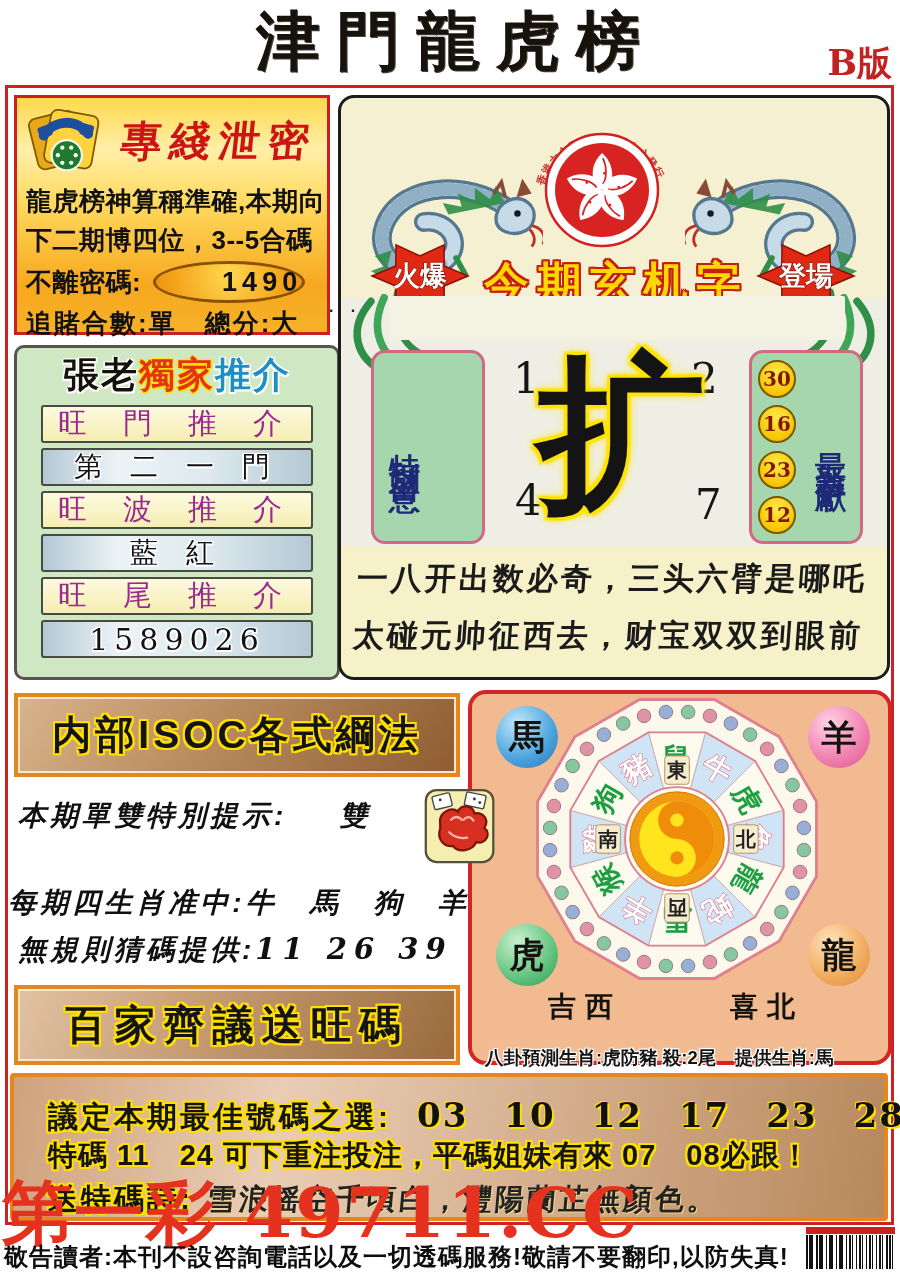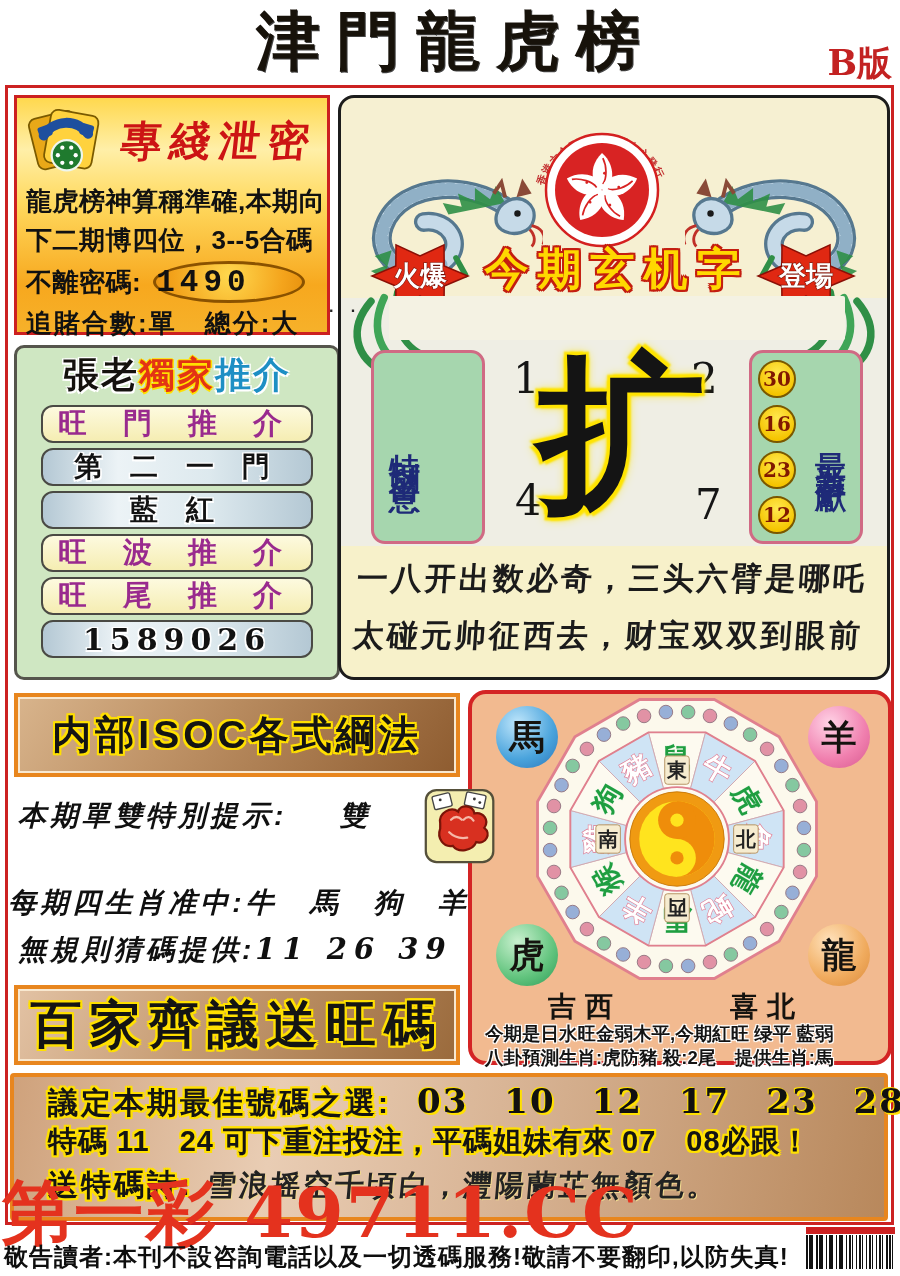--- a/index.html
+++ b/index.html
@@ -24,48 +24,48 @@
   .hotline{left:14px;top:95px;width:316px;height:240px;border:3px solid #cc2020;
     background:linear-gradient(180deg,#ffd84e 0%,#ffefa8 22%,#ffd95e 45%,#f7a81e 80%,#f6b12a 100%);}
   .hot-head{display:flex;align-items:flex-start;height:84px;}
   .hot-head svg{width:92px;height:82px;flex:0 0 auto;margin:2px 0 0 2px;}
   .hot-title{font-family:"DejaVu Serif",serif;font-size:41px;font-weight:900;color:#cc1414;
     letter-spacing:8px;margin:16px 0 0 10px;transform:skewX(-6deg);}
   .hot-line{padding:0 9px;font-size:26px;font-weight:900;line-height:39px;letter-spacing:.5px;white-space:nowrap;}
   .hot-code-row{display:flex;align-items:center;gap:12px;padding:0 9px;height:44px;}
   .code-oval{display:inline-block;width:152px;height:42px;border:3px solid #8a5200;border-radius:50%;
     background:radial-gradient(circle at 50% 32%,#ffd84e,#f4a41c 70%,#e8920e);
-    font-family:Liberation Mono, monospace;font-size:31px;font-weight:900;text-align:left;line-height:37px;letter-spacing:5px;}
+    font-family:Liberation Sans, sans-serif;font-size:27px;font-weight:900;text-align:right;line-height:37px;letter-spacing:5px;}
 
   
   .zhang{left:14px;top:345px;width:326px;height:335px;background:#cfe7c2;
     border:3px solid #55554c;border-radius:10px;padding:2px 8px;}
   .zhang-head{text-align:center;font-size:36px;font-weight:900;letter-spacing:2px;line-height:50px;white-space:nowrap;}
   .zh-black{color:#15120e;text-shadow:1.5px 1.5px 0 #fff,-1.5px -1.5px 0 #fff,1.5px -1.5px 0 #fff,-1.5px 1.5px 0 #fff;}
   .zh-red{color:#e33414;text-shadow:1.5px 0 #ffe000,-1.5px 0 #ffe000,0 1.5px #ffe000,0 -1.5px #ffe000;}
   .zh-blue{color:#1e8fc4;text-shadow:1.5px 1.5px 0 #fff,-1.5px -1.5px 0 #fff,1.5px -1.5px 0 #fff,-1.5px 1.5px 0 #fff;}
-  .zrow{height:38px;margin:5px 16px;border:2px solid #4a4a44;border-radius:12px;
-    display:flex;align-items:center;justify-content:center;font-weight:700;white-space:nowrap;}
+  .zrow{height:38px;margin:5px 16px;border:2px solid #4a4a44;border-radius:3px;
+    display:flex;align-items:center;justify-content:center;font-weight:400;white-space:nowrap;}
   .row-cream{background:linear-gradient(180deg,#fdfadf,#f5edb2);color:#992a8e;font-size:29px;letter-spacing:14px;}
   .row-steel{background:linear-gradient(90deg,#b4c8d4,#ecf3f6 28%,#dde9ee 62%,#b4c8d4);color:#121212;
     font-size:28px;letter-spacing:10px;
     text-shadow:1.5px 1.5px 0 #fff,-1.5px -1.5px 0 #fff,1.5px -1.5px 0 #fff,-1.5px 1.5px 0 #fff;}
   .row-num{font-family:"DejaVu Serif",serif;letter-spacing:6px;font-size:30px;}
 
   
   .mystery{left:338px;top:95px;width:552px;height:585px;border:3.5px solid #1c1c1c;border-radius:16px;
     background:linear-gradient(180deg,#f6f0d2 0 200px,#efeee4 200px 448px,#f7f1ca 448px 100%);overflow:hidden;}
   .dragon{width:208px;height:238px;top:56px;}
   .dragon-left{left:-6px;}
   .dragon-right{right:-6px;transform:scaleX(-1);}
   .emblem{left:186px;top:2px;width:150px;height:160px;}
   .burst{width:102px;height:80px;top:138px;}
   .burst-left{left:28px;}
   .burst-right{left:414px;}
-  .mystery-banner{left:124px;top:142px;width:304px;text-align:center;font-size:44px;font-weight:900;
+  .mystery-banner{left:124px;top:156px;width:304px;text-align:center;font-size:44px;font-weight:900;
     color:#ffd800;letter-spacing:9px;white-space:nowrap;
     text-shadow:2px 0 #c41e10,-2px 0 #c41e10,0 2px #c41e10,0 -2px #c41e10,2px 2px #c41e10,-2px -2px #c41e10,2px -2px #c41e10,-2px 2px #c41e10;}
   .white-strip{left:48px;top:198px;width:456px;height:44px;background:#f4f2e3;border-radius:2px;}
   .panels-row{left:0;top:250px;width:552px;height:200px;}
   .gpanel{top:2px;width:114px;height:194px;background:var(--panel-green);border:3px solid #d06a84;border-radius:14px;
     display:flex;justify-content:space-between;padding:7px 6px;}
   .panel-special{left:30px;}
   .panel-offer{left:408px;}
   .vlabel{writing-mode:vertical-rl;font-size:31px;font-weight:900;color:#1e2a78;letter-spacing:9px;line-height:48px;text-align:center;}
   .circ-col{display:flex;flex-direction:column;justify-content:space-between;}
@@ -81,21 +81,21 @@
     color:#1b1b1b;line-height:57px;letter-spacing:3px;white-space:nowrap;transform:skewX(-4deg);}
   .dots{left:329px;top:302px;font-size:16px;font-weight:900;color:#222;letter-spacing:6px;}
 
   
   .copper-banner{left:14px;width:446px;border:4px solid #e8861e;box-shadow:inset 0 0 0 2px #f8e8d0;
     display:flex;align-items:center;justify-content:center;font-weight:900;color:#141414;white-space:nowrap;
     text-shadow:2px 0 var(--hl-yellow),-2px 0 var(--hl-yellow),0 2px var(--hl-yellow),0 -2px var(--hl-yellow),
       2px 2px var(--hl-yellow),-2px -2px var(--hl-yellow),2px -2px var(--hl-yellow),-2px 2px var(--hl-yellow);}
   .isoc-banner{top:693px;height:84px;font-size:39px;letter-spacing:4px;
     background:linear-gradient(125deg,#d8b48c 0%,#c09468 35%,#8e5c30 100%);}
-  .baijia-banner{top:985px;height:80px;font-size:51px;letter-spacing:8px;
+  .baijia-banner{top:985px;height:80px;font-size:41px;letter-spacing:8px;
     background:linear-gradient(115deg,#e2c2a4,#c79d74 40%,#9a6a3c);}
 
   .isoc-line{left:18px;width:442px;display:flex;align-items:baseline;font-size:28px;font-weight:900;
     letter-spacing:4px;white-space:nowrap;color:#101010;font-style:italic;}
   .il-1{top:797px;} .il-2{top:884px;justify-content:center;} .il-3{top:931px;}
   .isoc-gap1{width:52px;} .isoc-gap2{width:14px;}
   .num-serif{font-family:"DejaVu Serif",serif;letter-spacing:7px;font-size:29px;}
 
   .fist{left:424px;top:784px;width:72px;height:84px;z-index:5;}
 
@@ -111,21 +111,21 @@
   .wheel-wrap{left:54px;top:-6px;width:302px;height:302px;}
   .z-caption{top:294px;font-size:28px;font-weight:900;letter-spacing:9px;color:#15130f;}
   .zc-left{left:76px;} .zc-right{left:258px;}
   .z-line{left:13px;width:400px;font-size:18.5px;font-weight:900;color:#141414;white-space:nowrap;
     text-shadow:1px 1px 0 #fff,-1px -1px 0 #fff,1px -1px 0 #fff,-1px 1px 0 #fff,0 0 3px #fff;}
   .zl-1{top:327px;} .zl-2{top:351px;}
 
   
   .bottom-box{left:10px;top:1073px;width:878px;height:148px;border:4px solid #e8861e;border-radius:4px;
     background:linear-gradient(100deg,#cfa27c 0%,#e9cdb4 30%,#d9b596 55%,#b8885c 100%);
-    padding:2px 16px 0 34px;z-index:10;}
+    padding:16px 16px 0 34px;z-index:10;}
   .bb-line{display:flex;align-items:baseline;height:43px;white-space:nowrap;}
   .bb-label{font-size:30px;font-weight:900;color:#141414;letter-spacing:3px;
     text-shadow:2px 0 var(--hl-yellow),-2px 0 var(--hl-yellow),0 2px var(--hl-yellow),0 -2px var(--hl-yellow),
       2px 2px var(--hl-yellow),-2px -2px var(--hl-yellow),2px -2px var(--hl-yellow),-2px 2px var(--hl-yellow);}
   .bb-nums{font-family:"DejaVu Serif",serif;font-size:34px;font-weight:700;letter-spacing:2px;margin-left:26px;
     text-shadow:2px 2px 0 var(--hl-yellow),-1px -1px 0 var(--hl-yellow);}
   .bb-wide{font-size:29px;letter-spacing:1px;}
   .bb-poem{font-family:"DejaVu Serif",serif;font-size:29px;font-weight:600;color:#222;letter-spacing:3px;
     margin-left:14px;transform:skewX(-5deg);text-shadow:1px 1px 0 #f0d890;}
 
@@ -171,22 +171,22 @@
     <span class="hot-line" style="padding:0;">不離密碼:</span>
     <span class="code-oval">1490</span>
   </div>
   <div class="hot-line" style="letter-spacing:2px;">追賭合數:單　總分:大</div>
 </div>
 
 <div class="abs zhang">
   <div class="zhang-head"><span class="zh-black">張老</span><span class="zh-red">獨家</span><span class="zh-blue">推介</span></div>
   <div class="zrow row-cream">旺 門 推 介</div>
   <div class="zrow row-steel">第 二  一 門</div>
+  <div class="zrow row-cream">旺 波 推 介</div>
   <div class="zrow row-steel">藍 紅</div>
-  <div class="zrow row-cream">旺 波 推 介</div>
   <div class="zrow row-cream">旺 尾 推 介</div>
   <div class="zrow row-steel row-num">1589026</div>
 </div>
 
 <div class="abs mystery">
 
   <svg class="abs dragon dragon-left" viewBox="0 0 220 240">
     <g fill="none" stroke-linecap="round">
       <path d="M38,150 C14,178 20,210 54,226" stroke="#2f8f46" stroke-width="8"></path>
       <path d="M52,146 C36,180 48,210 80,222" stroke="#3fa557" stroke-width="8"></path>
@@ -396,21 +396,20 @@
       <text transform="translate(0,-73) rotate(0)" text-anchor="middle" dominant-baseline="central" font-size="21" font-weight="bold" fill="#222">東</text>
       <rect x="60" y="-15" width="26" height="30" rx="3" fill="#f6ecd0" stroke="#b49060" stroke-width="1"></rect>
       <text transform="translate(73,0) rotate(0)" text-anchor="middle" dominant-baseline="central" font-size="21" font-weight="bold" fill="#222">北</text>
       <rect x="-13" y="58" width="26" height="30" rx="3" fill="#f6ecd0" stroke="#b49060" stroke-width="1"></rect>
       <text transform="translate(0,73) rotate(180)" text-anchor="middle" dominant-baseline="central" font-size="21" font-weight="bold" fill="#222">西</text>
       <rect x="-86" y="-15" width="26" height="30" rx="3" fill="#f6ecd0" stroke="#b49060" stroke-width="1"></rect>
       <text transform="translate(-73,0) rotate(0)" text-anchor="middle" dominant-baseline="central" font-size="21" font-weight="bold" fill="#222">南</text>
     </svg>
   <div class="abs z-caption zc-left">吉西</div>
   <div class="abs z-caption zc-right">喜北</div>
-  <div class="abs z-line zl-1">今期是日水旺金弱木平,今期紅旺 绿平 藍弱</div>
   <div class="abs z-line zl-2">八卦預測生肖:虎防豬 殺:2尾　提供生肖:馬</div>
 </div>
 
 <div class="abs bottom-box">
   <div class="bb-line">
     <span class="bb-label">議定本期最佳號碼之選:</span>
     <span class="bb-nums">03　10　12　17　23　28</span>
   </div>
   <div class="bb-line">
     <span class="bb-label bb-wide">特碼 11　24 可下重注投注，平碼姐妹有來 07　08必跟！</span>

